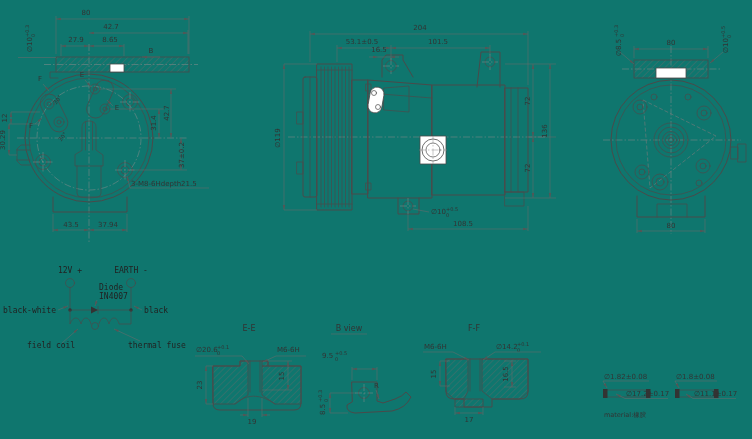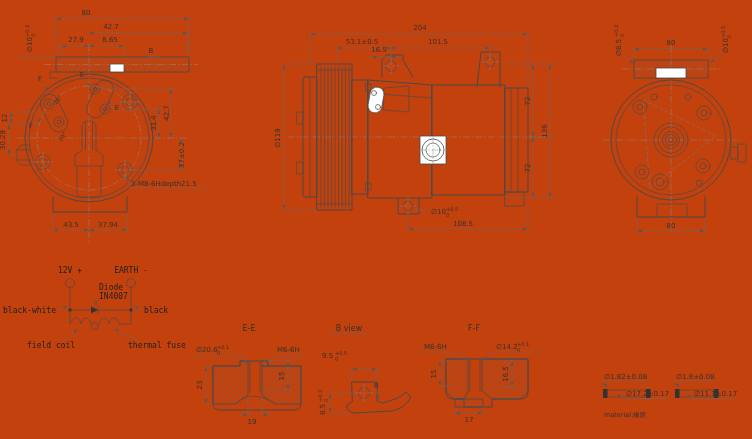--- a/index.html
+++ b/index.html
@@ -1,16 +1,16 @@
 <!DOCTYPE html>
 <html><head>
 <meta charset="utf-8">
 <style>
   html,body{margin:0;padding:0;background:#ffffff;}
-  .stage{width:752px;height:439px;position:relative;background:#c2410c;overflow:hidden;text-decoration:underline;}
+  .stage{width:752px;height:439px;position:relative;background:#0f766e;overflow:hidden;text-decoration:underline;}
   svg{display:block;}
   .o  {stroke:#4a4a4a;stroke-width:1;fill:none;stroke-linejoin:round;stroke-linecap:round;}
   .o2 {stroke:#4a4a4a;stroke-width:.7;fill:none;stroke-linejoin:round;stroke-linecap:round;}
   .of {stroke:#4a4a4a;stroke-width:.8;fill:#ffffff;stroke-linejoin:round;}
   .hz {stroke:#4a4a4a;stroke-width:.8;}
   .d  {stroke:#6a6a6a;stroke-width:.55;fill:none;}
   .cl {stroke:#8f8f8f;stroke-width:.5;fill:none;stroke-dasharray:7 2 1.5 2;}
   .dsh{stroke:#7a7a7a;stroke-width:.6;fill:none;stroke-dasharray:4 2;}
   .dot{fill:#333;}
   text{font-family:"DejaVu Sans",sans-serif;font-size:7px;fill:#333;}

